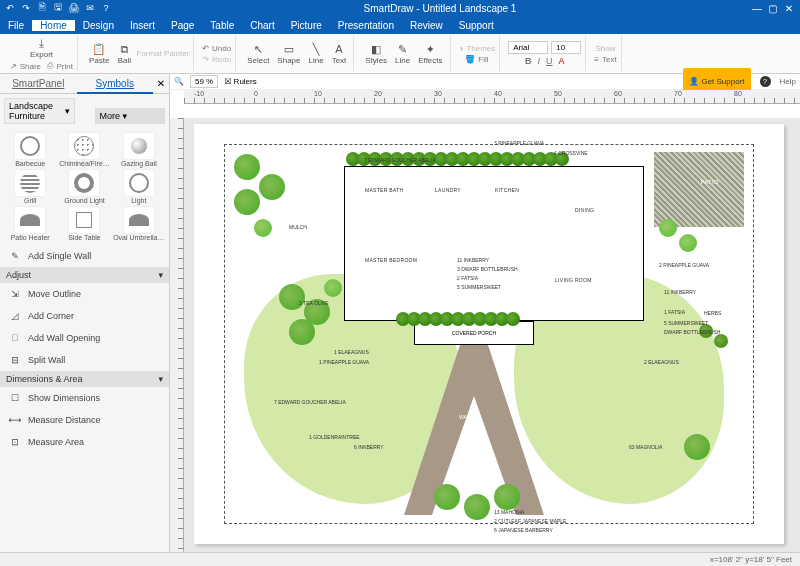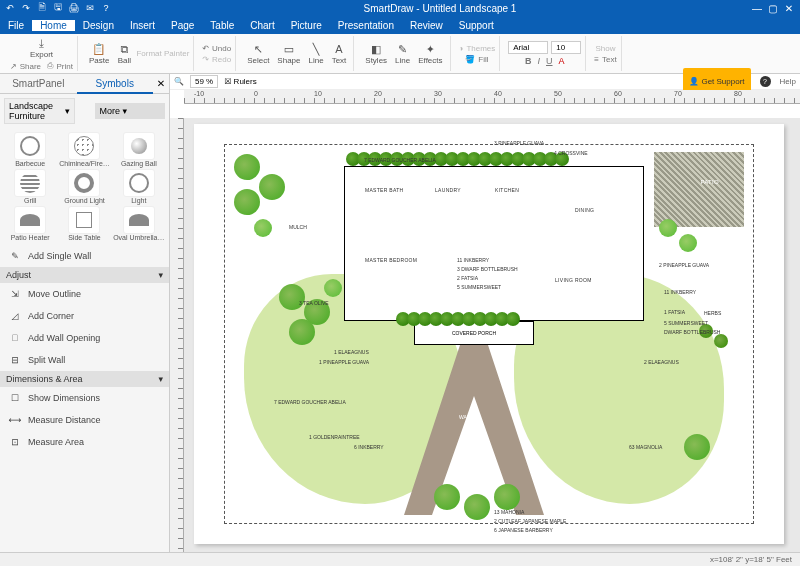--- a/index.html
+++ b/index.html
@@ -27,24 +27,24 @@
 .ribbon-small { display: flex; align-items: center; font-size: 8px; color: #777; gap: 3px; cursor: pointer; }
 .ribbon-select { border: 1px solid #ccc; padding: 1px 4px; font-size: 8px; width: 40px; background: #fff; }
 .ribbon-nselect { border: 1px solid #ccc; padding: 1px 4px; font-size: 8px; width: 30px; background: #fff; }
 
 
 .main { display: flex; height: 478px; }
 
 
 .panel { width: 170px; background: #f5f5f5; border-right: 1px solid #ccc; display: flex; flex-direction: column; }
 .panel-tabs { display: flex; height: 20px; font-size: 10px; align-items: stretch; }
-.panel-tabs .tab { flex: 1; display: flex; align-items: center; justify-content: center; border-bottom: 1px solid #ccc; cursor: pointer; color: #666; }
+.panel-tabs .tab { flex: 1; display: flex; align-items: center; justify-content: center; border-bottom: 1px solid #ccc; cursor: pointer; color: #666; text-decoration: underline; }
 .panel-tabs .tab.active { border-bottom: 2px solid #0b5fb5; color: #0b5fb5; }
 .panel-tabs .close { width: 16px; display: flex; align-items: center; justify-content: center; cursor: pointer; border-bottom: 1px solid #ccc; }
-.category-row { display: flex; padding: 4px; gap: 20px; align-items: center; }
+.category-row { display: flex; padding: 4px; gap: 20px; align-items: flex-end; }
 .category-row .cat { flex: 1; font-size: 9px; padding: 2px 4px; background: #eee; border: 1px solid #ddd; display: flex; align-items: center; justify-content: space-between; }
 .category-row .more { width: 50px; background: #ddd; }
 .symbols-grid { display: grid; grid-template-columns: repeat(3, 1fr); gap: 2px; padding: 4px; }
 .sym { display: flex; flex-direction: column; align-items: center; font-size: 7px; color: #555; cursor: pointer; }
 .sym .s-ico { width: 32px; height: 28px; display: flex; align-items: center; justify-content: center; border: 1px solid #eee; border-radius: 3px; background: #fff; }
 .panel-item { display: flex; align-items: center; gap: 6px; padding: 4px 8px; font-size: 9px; color: #444; cursor: pointer; }
 .panel-item .pico { width: 14px; height: 14px; display: flex; align-items: center; justify-content: center; }
 .panel-header { padding: 3px 6px; background: #e0e0e0; font-size: 9px; color: #333; display: flex; align-items: center; justify-content: space-between; }
 
 

